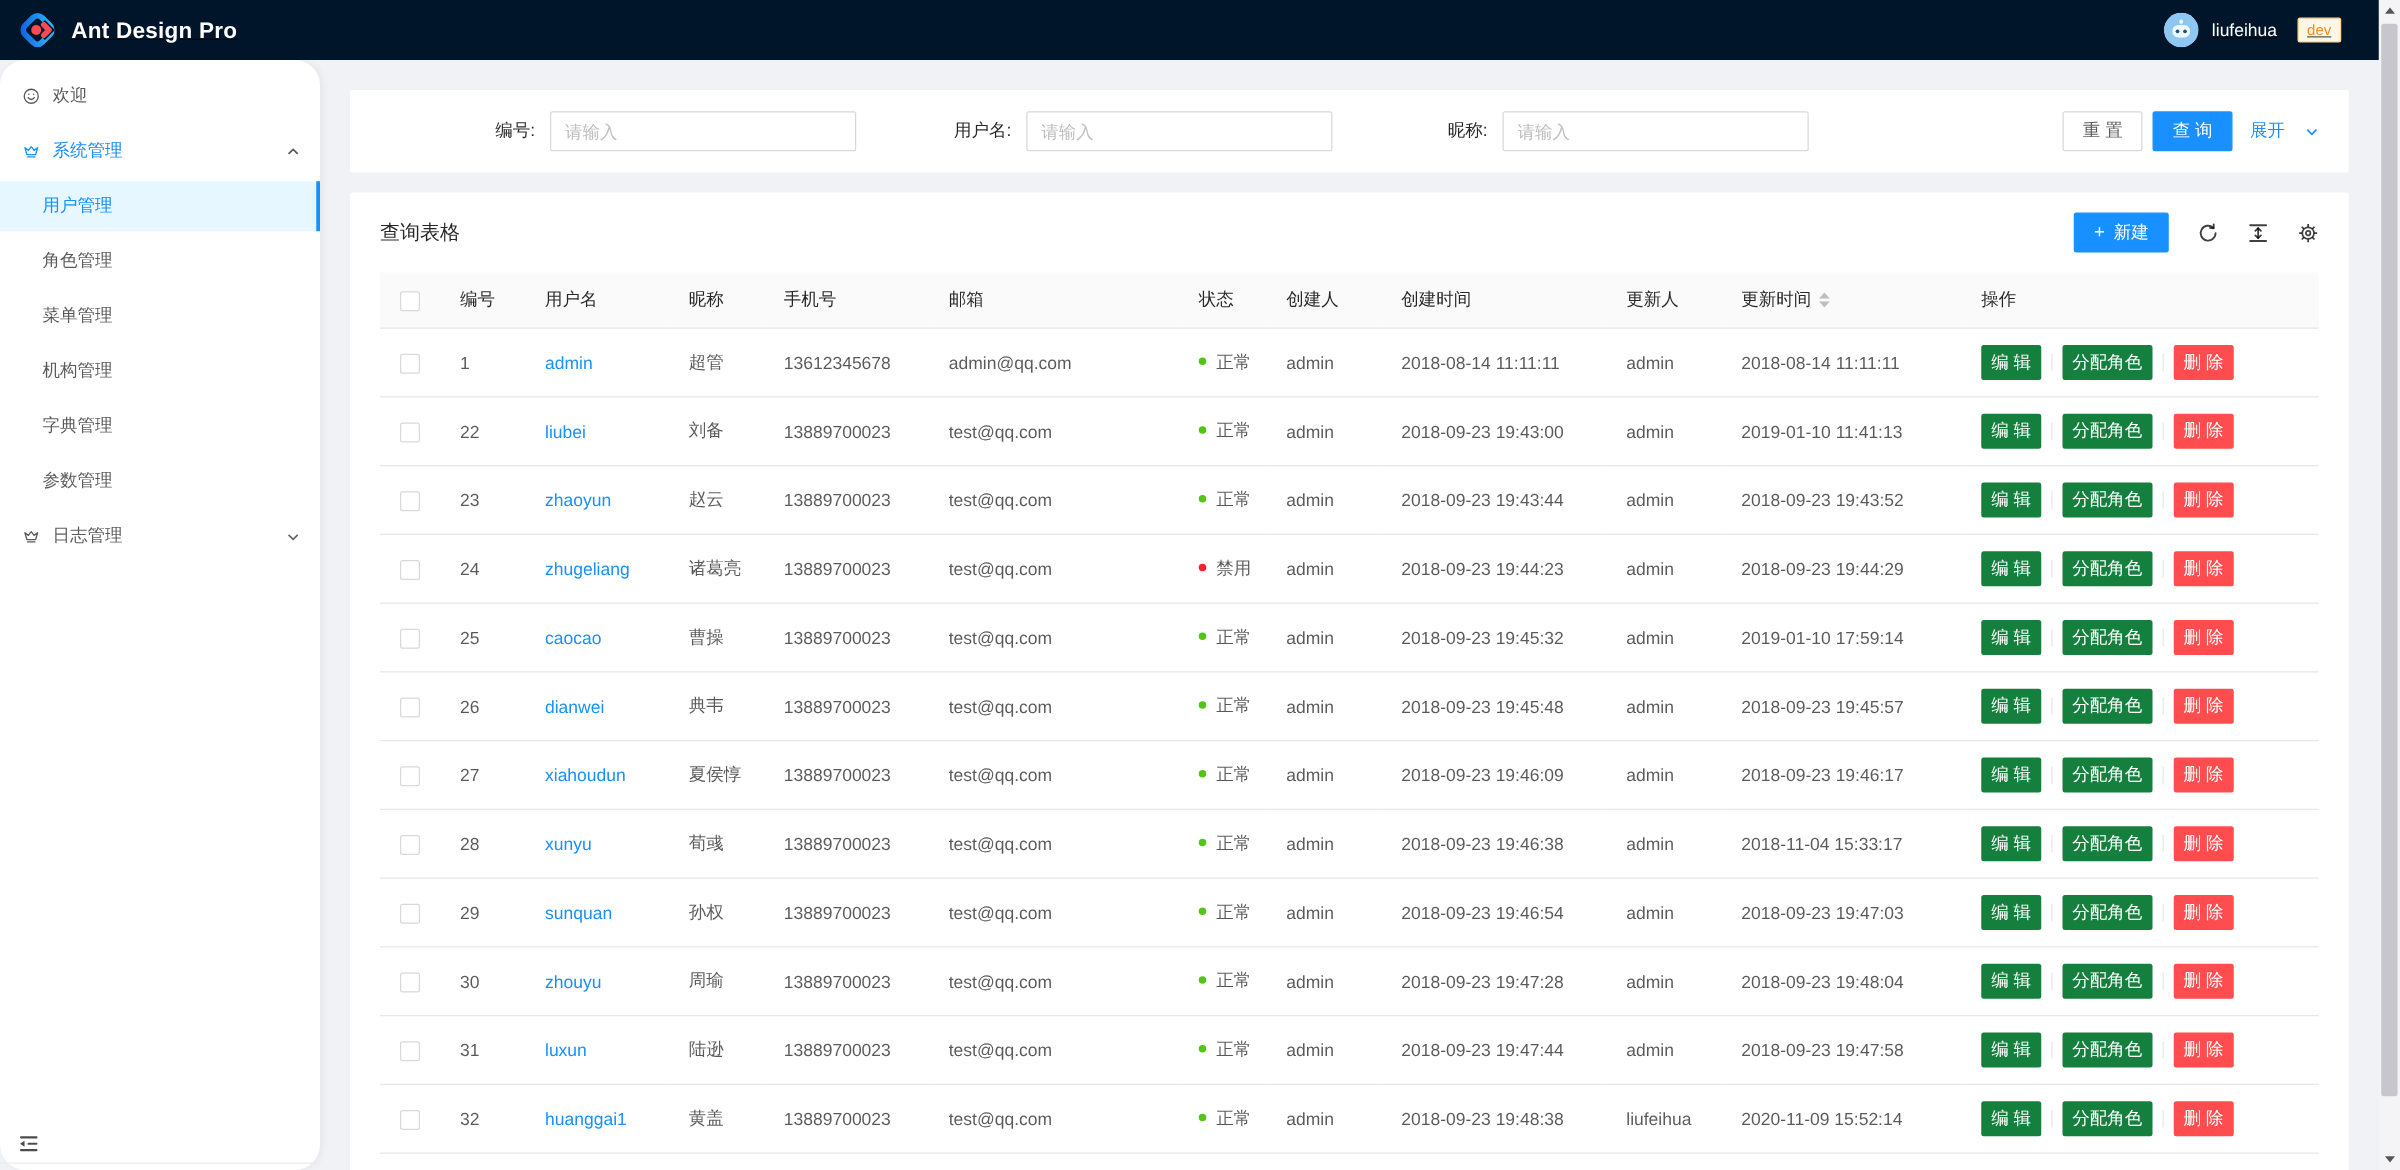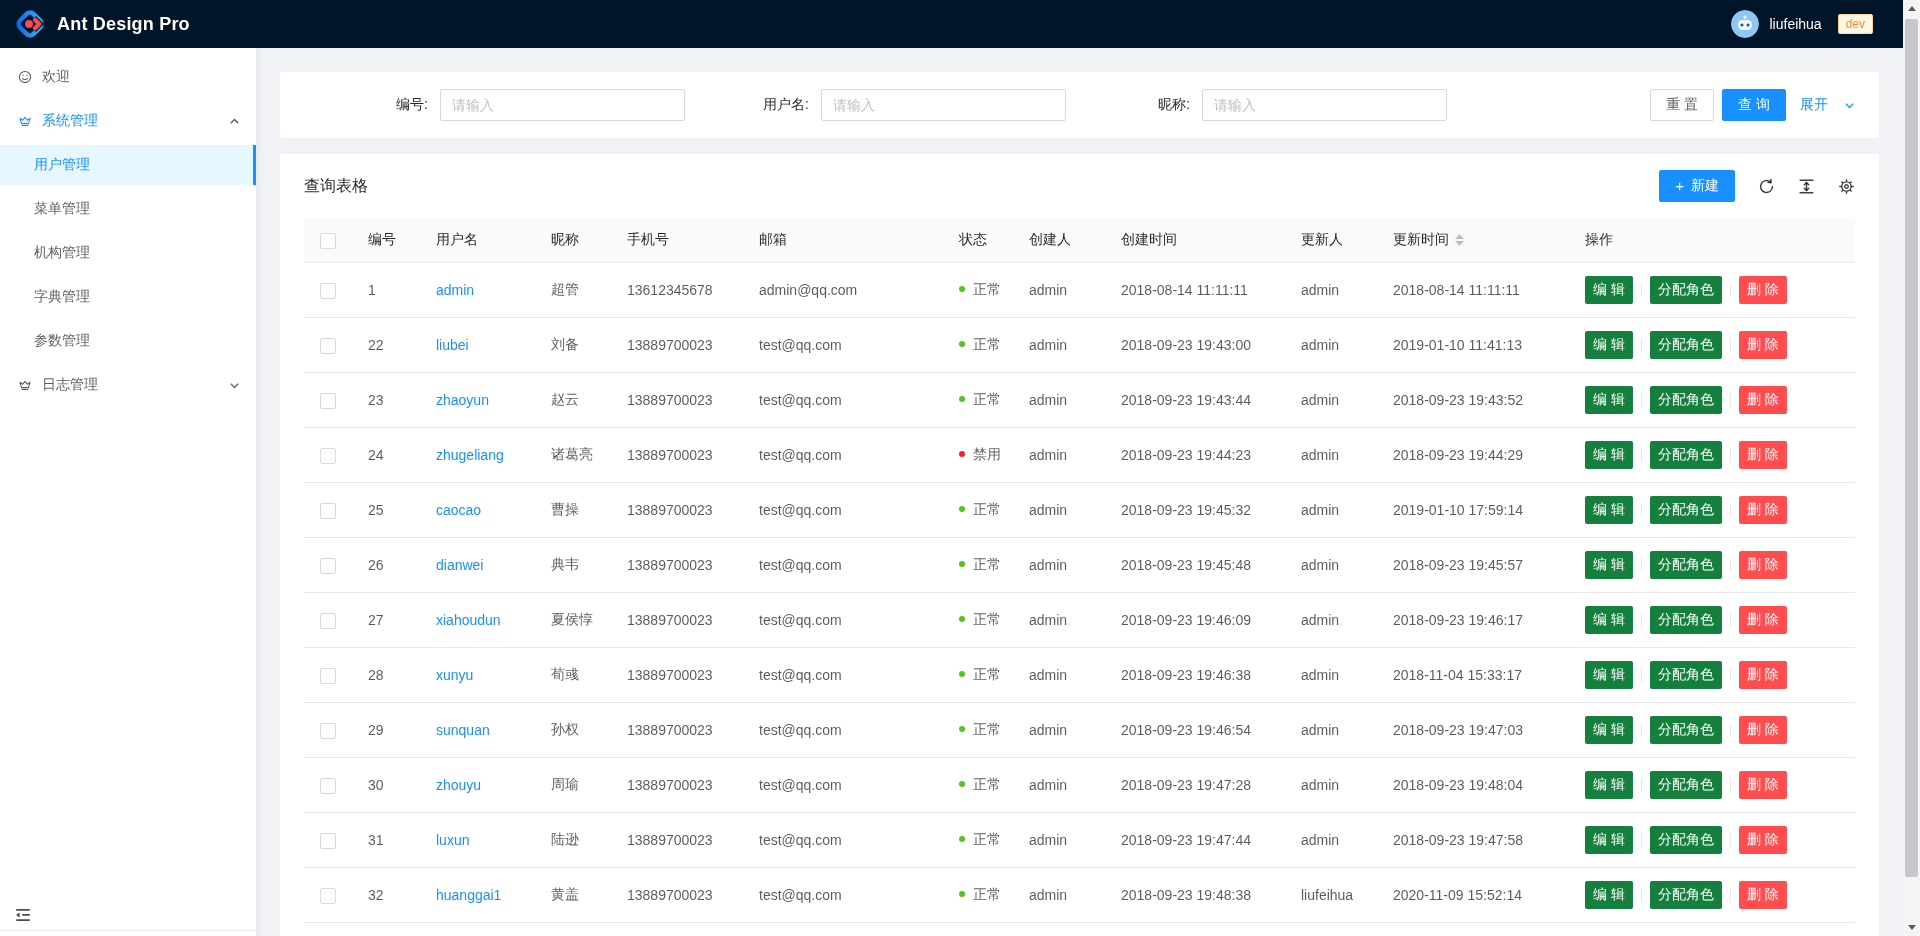--- a/index.html
+++ b/index.html
@@ -6,34 +6,34 @@
   html,body { margin:0; padding:0; }
   body {
     width:1920px; height:936px; overflow:hidden; position:relative;
     background:#f0f2f5; font-family:"Liberation Sans",sans-serif;
     font-size:14px; color:rgba(0,0,0,.65);
   }
   
   .header {
     position:absolute; top:0; left:0; right:0; height:48px; background:#001529;
     display:flex; align-items:center; justify-content:space-between;
-    padding:0 47px 0 14px; z-index:10;
+    padding:0 47px 0 14px; z-index:10;text-decoration:underline;
   }
   .logo-area { display:flex; align-items:center; gap:11px; }
   .app-title { color:#fff; font-size:18px; font-weight:700; letter-spacing:.2px; }
   .header-right { display:flex; align-items:center; }
   .avatar { width:28px; height:28px; border-radius:50%; overflow:hidden; display:inline-flex; }
   .user-name { color:#fff; margin-left:10px; }
   .env-tag {
     margin-left:16px; background:#fff7e6; border:1px solid #ffd591; color:#fa8c16;
     font-size:12px; line-height:18px; padding:0 7px; border-radius:2px;
   }
   
   .sidebar { position:absolute; top:48px; left:0; bottom:0; width:256px; background:#fff;
-    box-shadow:2px 0 6px rgba(0,21,41,.05); z-index:5; }
+    box-shadow:2px 0 6px rgba(0,21,41,.05); z-index:5;border-radius:20px; }
   .menu { padding-top:5px; }
   .menu-item { height:40px; margin:4px 0; display:flex; align-items:center;
     padding-left:18px; cursor:pointer; position:relative; color:rgba(0,0,0,.65); }
   .menu-item .mi-icon { width:14px; height:14px; margin-right:10px; display:inline-flex; }
   .menu-item.child { padding-left:34px; }
   .menu-item.active { color:#1890ff; }
   .menu-item.selected { background:#e6f7ff; color:#1890ff; }
   .menu-item.selected::after { content:""; position:absolute; right:0; top:0; bottom:0;
     width:3px; background:#1890ff; }
   .mi-caret { position:absolute; right:16px; display:inline-flex; color:rgba(0,0,0,.6); }
@@ -157,20 +157,23 @@
         <span class="mi-caret">
           <svg viewBox="0 0 12 12" width="11" height="11" fill="none" stroke="currentColor" stroke-width="1.5">
             <path d="M2 7.8 L6 3.8 L10 7.8"></path>
           </svg>
         </span>
       </div>
       <div class="menu-item child selected">
         <span class="mi-label">用户管理</span>
       </div>
       <div class="menu-item child">
+        <span class="mi-label">角色管理</span>
+      </div>
+      <div class="menu-item child">
         <span class="mi-label">菜单管理</span>
       </div>
       <div class="menu-item child">
         <span class="mi-label">机构管理</span>
       </div>
       <div class="menu-item child">
         <span class="mi-label">字典管理</span>
       </div>
       <div class="menu-item child">
         <span class="mi-label">参数管理</span>

